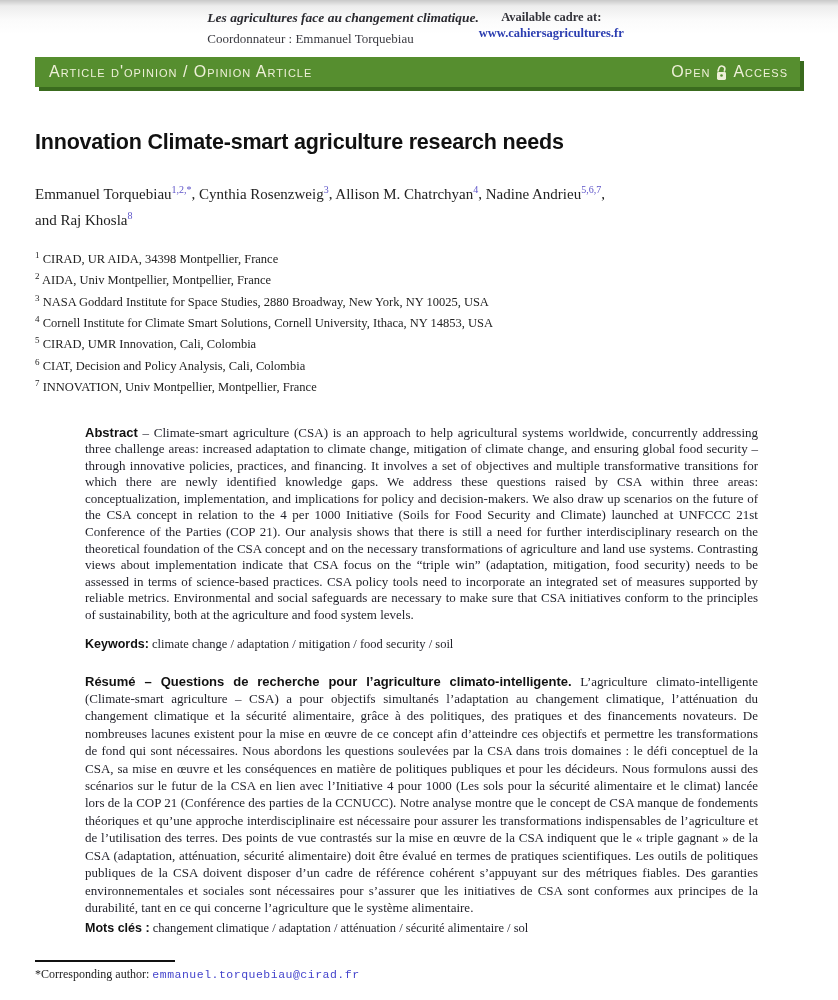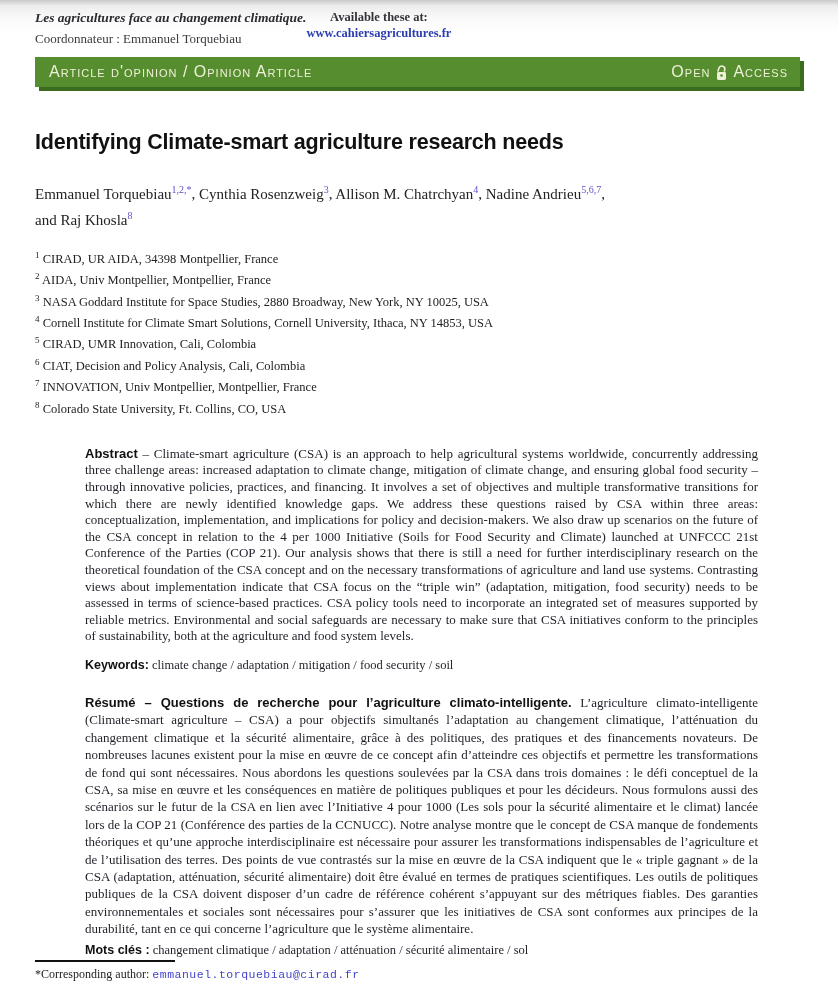--- a/index.html
+++ b/index.html
@@ -13,21 +13,21 @@
   }
   .page{
     width:838px;height:1000px;
     background:linear-gradient(180deg,#c9c9c9 0px,#ededed 6px,#fbfbfb 20px,#ffffff 34px);
     box-sizing:border-box;
     position:relative;
   }
 
   
   .top-header{
-    display:flex;justify-content:flex-start;
+    display:flex;justify-content:center;
     padding:9px 38px 0 35px;
   }
   .series-block{line-height:17px;}
   .series-title{
     font-family:"Liberation Serif", serif;
     font-style:italic;font-weight:bold;
     font-size:13.5px;color:#2a2a30;
   }
   .coordinator{
     font-size:13px;color:#3a3a40;margin-top:4px;
@@ -143,21 +143,21 @@
 <body>
 
 <div class="page">
 
   <div class="top-header">
     <div class="series-block">
       <div class="series-title">Les agricultures face au changement climatique.</div>
       <div class="coordinator">Coordonnateur : Emmanuel Torquebiau</div>
     </div>
     <div class="online-block">
-      <div class="available-online">Available these at:</div>
+      <div class="available-online">Available cadre at:</div>
       <div class="journal-url">www.cahiersagricultures.fr</div>
     </div>
   </div>
 
   <div class="banner">
     <span class="label">Article d'opinion / Opinion Article</span>
     <span class="open-access">
       <span class="label">Open</span>
       <span>
         <svg width="13" height="17" viewBox="0 0 13 17">
@@ -165,33 +165,32 @@
           <rect x="2" y="8" width="9" height="8" rx="1.4" fill="#eef0d8"></rect>
           <circle cx="6.5" cy="11.5" r="1.3" fill="#568e2f"></circle>
         </svg>
       </span>
       <span class="label">Access</span>
     </span>
   </div>
 
   <div class="content">
 
-    <h1 class="article-title" style="margin:43px 0 0 0;">Identifying Climate-smart agriculture research needs</h1>
+    <h1 class="article-title" style="margin:43px 0 0 0;">Innovation Climate-smart agriculture research needs</h1>
 
     <div class="authors"><span>Emmanuel Torquebiau</span><sup class="auth">1,2,*</sup>, <span>Cynthia Rosenzweig</span><sup class="auth">3</sup>, <span>Allison M. Chatrchyan</span><sup class="auth">4</sup>, <span>Nadine Andrieu</span><sup class="auth">5,6,7</sup>, <br>and <span>Raj Khosla</span><sup class="auth">8</sup></div>
 
     <div class="affiliations">
         <div class="aff"><sup>1</sup> CIRAD, UR AIDA, 34398 Montpellier, France</div>
         <div class="aff"><sup>2</sup> AIDA, Univ Montpellier, Montpellier, France</div>
         <div class="aff"><sup>3</sup> NASA Goddard Institute for Space Studies, 2880 Broadway, New York, NY 10025, USA</div>
         <div class="aff"><sup>4</sup> Cornell Institute for Climate Smart Solutions, Cornell University, Ithaca, NY 14853, USA</div>
         <div class="aff"><sup>5</sup> CIRAD, UMR Innovation, Cali, Colombia</div>
         <div class="aff"><sup>6</sup> CIAT, Decision and Policy Analysis, Cali, Colombia</div>
         <div class="aff"><sup>7</sup> INNOVATION, Univ Montpellier, Montpellier, France</div>
-        <div class="aff"><sup>8</sup> Colorado State University, Ft. Collins, CO, USA</div>
       </div>
 
     <div class="inset body-text">
       <span class="lbl">Abstract</span><span> – Climate-smart agriculture (CSA) is an approach to help agricultural systems worldwide, concurrently addressing three challenge areas: increased adaptation to climate change, mitigation of climate change, and ensuring global food security – through innovative policies, practices, and financing. It involves a set of objectives and multiple transformative transitions for which there are newly identified knowledge gaps. We address these questions raised by CSA within three areas: conceptualization, implementation, and implications for policy and decision-makers. We also draw up scenarios on the future of the CSA concept in relation to the 4 per 1000 Initiative (Soils for Food Security and Climate) launched at UNFCCC 21st Conference of the Parties (COP 21). Our analysis shows that there is still a need for further interdisciplinary research on the theoretical foundation of the CSA concept and on the necessary transformations of agriculture and land use systems. Contrasting views about implementation indicate that CSA focus on the “triple win” (adaptation, mitigation, food security) needs to be assessed in terms of science-based practices. CSA policy tools need to incorporate an integrated set of measures supported by reliable metrics. Environmental and social safeguards are necessary to make sure that CSA initiatives conform to the principles of sustainability, both at the agriculture and food system levels.</span>
     </div>
 
     <div class="inset kw-line" style="margin-top:13px;">
       <span class="lbl">Keywords:</span><span> climate change / adaptation / mitigation / food security / soil</span>
     </div>
 

